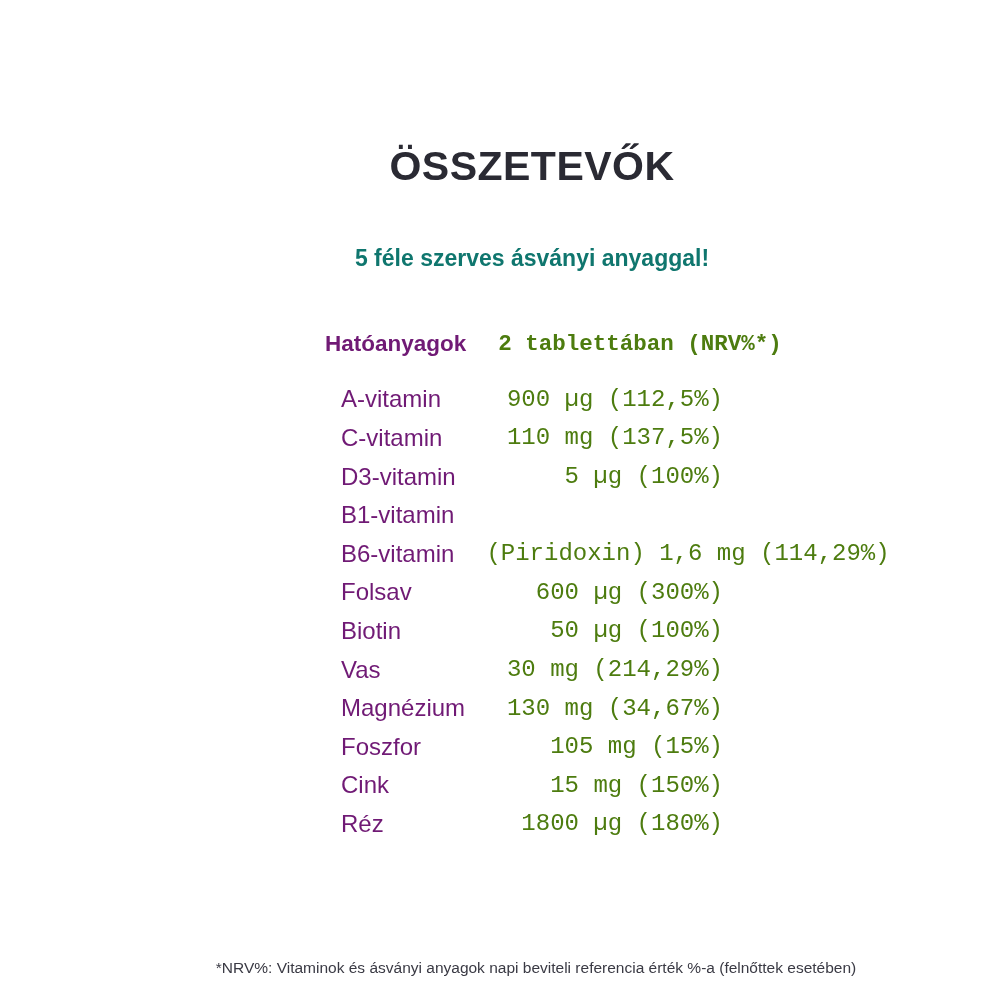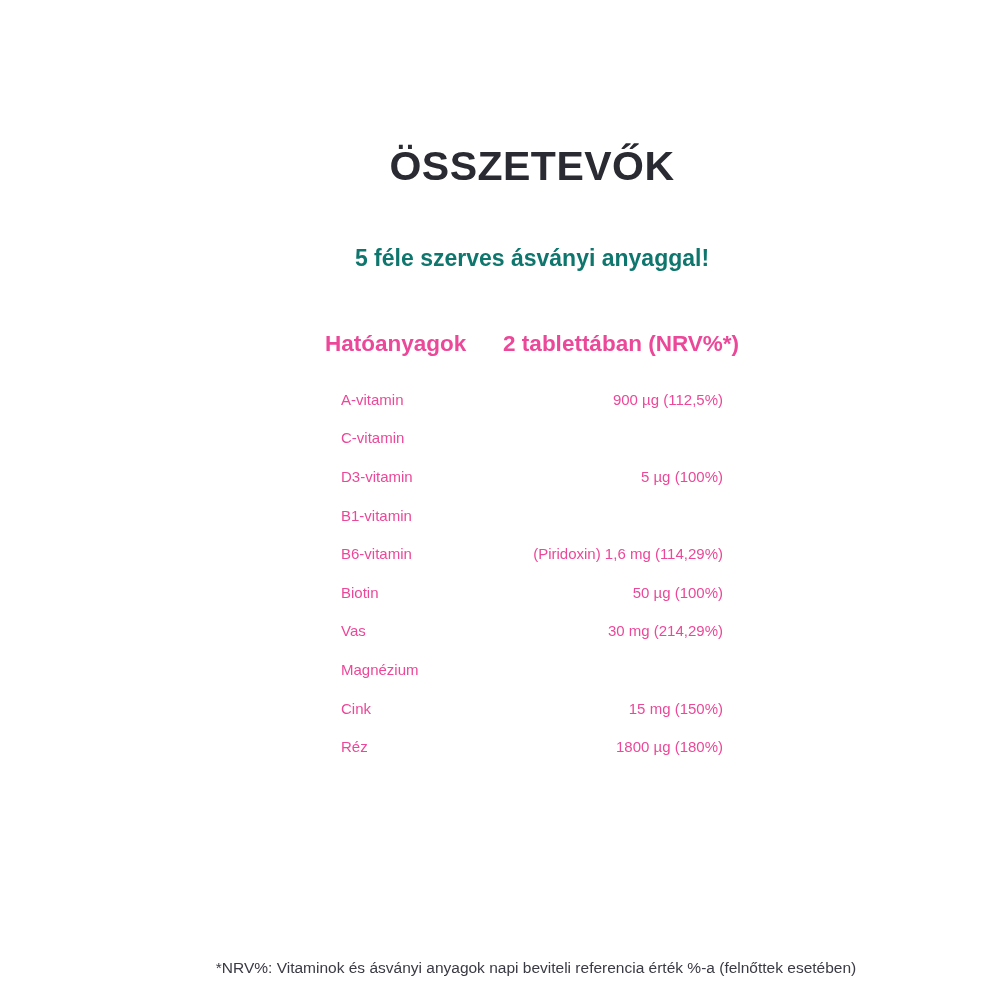--- a/index.html
+++ b/index.html
@@ -43,32 +43,33 @@
     height: 40px;
     font-size: 22.5px;
     font-weight: 700;
     color: #2a2a33;
   }
   .rows .row {
     display: flex;
     justify-content: space-between;
     align-items: center;
     height: 38.6px;
-    font-size: 15px;
+    font-size: 24px;
     font-weight: 400;
   }
   .cell-label {
     text-align: left;
     white-space: nowrap;
-    color: #ec4899;
+    color: #701a75;
   }
   .cell-value {
     text-align: left;
     white-space: pre;
-    color: #ec4899;
+    color: #4d7c0f;
+    font-family: Liberation Mono, monospace;
   }
   .footnote {
     position: absolute;
     left: 8px;
     right: 0;
     top: 911px;
     text-align: center;
     font-size: 15.5px;
     font-weight: 400;
     color: #3a3a44;
@@ -88,42 +89,52 @@
       <span class="cell-label">Hatóanyagok</span>
       <span class="cell-value">2 tablettában (NRV%*)</span>
     </div>
     <div class="rows">
         <div class="row">
           <span class="cell-label">A-vitamin</span>
           <span class="cell-value">900 µg (112,5%)</span>
         </div>
         <div class="row">
           <span class="cell-label">C-vitamin</span>
+          <span class="cell-value">110 mg (137,5%)</span>
         </div>
         <div class="row">
           <span class="cell-label">D3-vitamin</span>
           <span class="cell-value">5 µg (100%)</span>
         </div>
         <div class="row">
           <span class="cell-label">B1-vitamin</span>
         </div>
         <div class="row">
           <span class="cell-label">B6-vitamin</span>
           <span class="cell-value">(Piridoxin) 1,6 mg (114,29%)</span>
         </div>
         <div class="row">
+          <span class="cell-label">Folsav</span>
+          <span class="cell-value">600 µg (300%)</span>
+        </div>
+        <div class="row">
           <span class="cell-label">Biotin</span>
           <span class="cell-value">50 µg (100%)</span>
         </div>
         <div class="row">
           <span class="cell-label">Vas</span>
           <span class="cell-value">30 mg (214,29%)</span>
         </div>
         <div class="row">
           <span class="cell-label">Magnézium</span>
+          <span class="cell-value">130 mg (34,67%)</span>
+        </div>
+        <div class="row">
+          <span class="cell-label">Foszfor</span>
+          <span class="cell-value">105 mg (15%)</span>
         </div>
         <div class="row">
           <span class="cell-label">Cink</span>
           <span class="cell-value">15 mg (150%)</span>
         </div>
         <div class="row">
           <span class="cell-label">Réz</span>
           <span class="cell-value">1800 µg (180%)</span>
         </div>
       </div>

